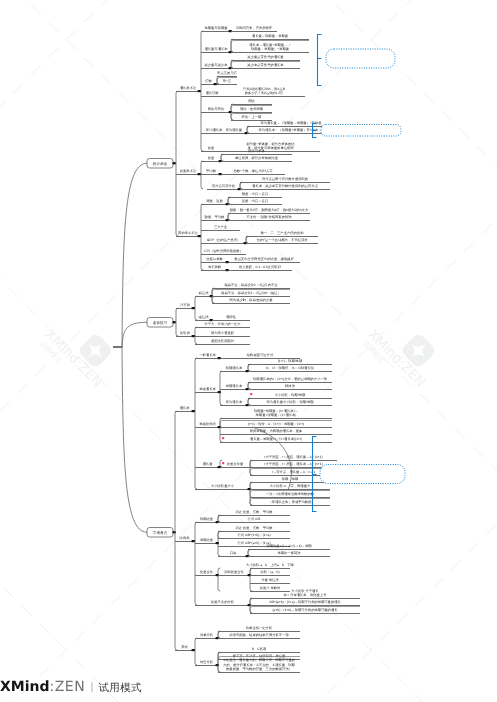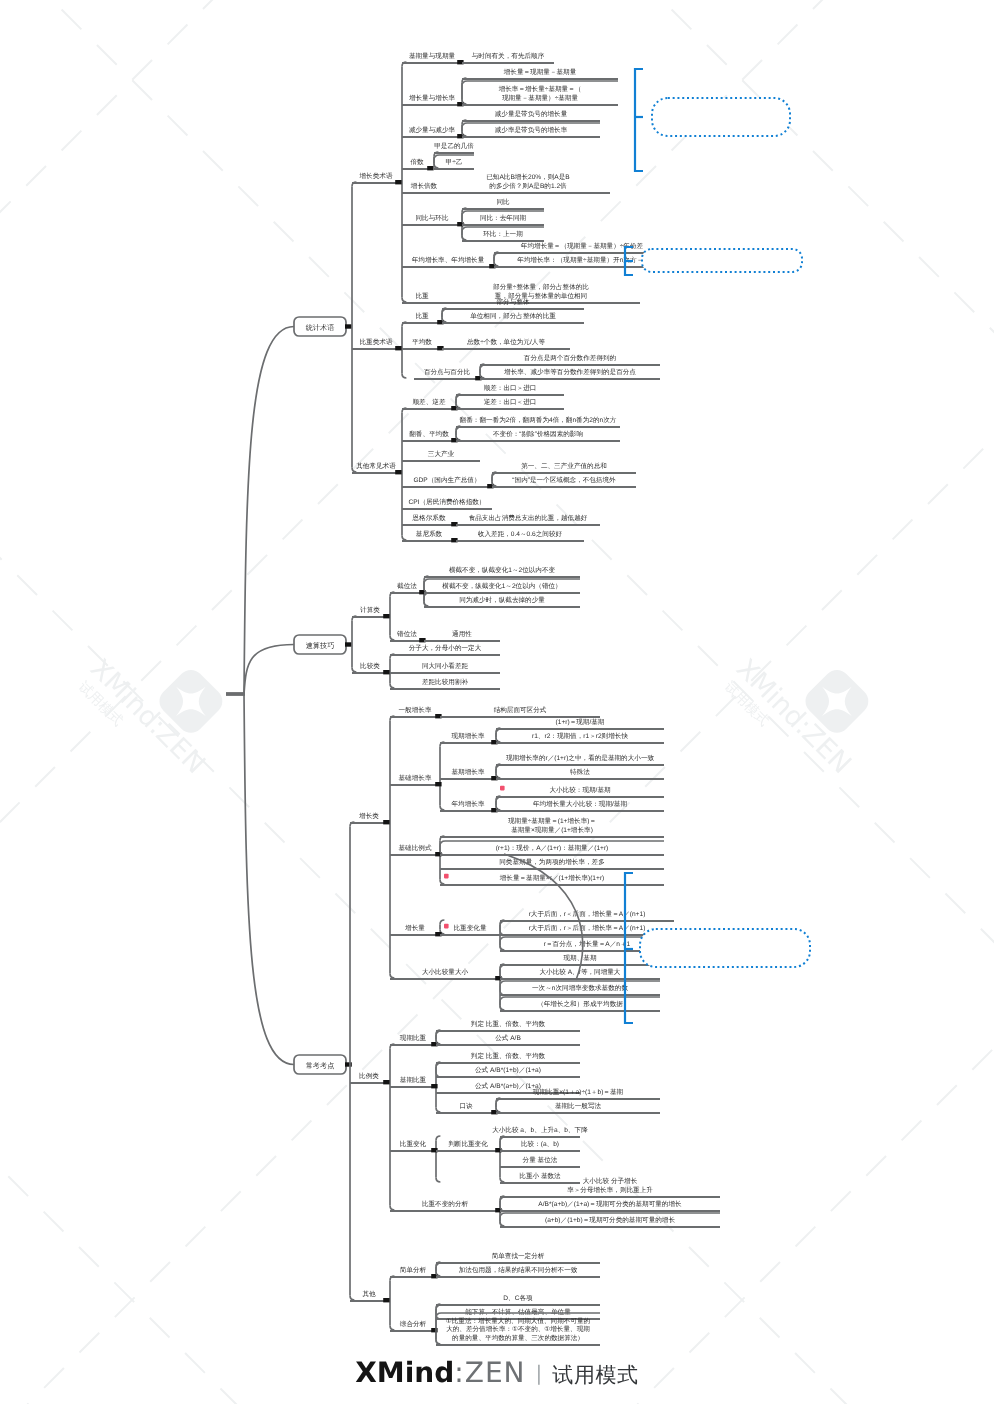--- a/index.html
+++ b/index.html
@@ -3,21 +3,21 @@
 <meta charset="utf-8">
 <title>XMind ZEN</title>
 <style>
   html,body{margin:0;padding:0;background:#ffffff;}
   body{width:497px;height:702px;overflow:hidden;
        font-family:"Liberation Sans","DejaVu Sans",sans-serif;}
   #stage{position:relative;-webkit-font-smoothing:antialiased;text-rendering:geometricPrecision;width:497px;height:702px;overflow:hidden;background:#ffffff;}
   svg{display:block;position:absolute;left:0;top:0;}
   #map text{paint-order:stroke;}
   #stage{filter:none;}
-  #brand{position:absolute;left:0;right:0;top:679px;text-align:center;
+  #brand{position:absolute;left:0;right:0;top:679px;
          white-space:nowrap;line-height:16px;}
   #brand .b1{font-family:"DejaVu Sans",sans-serif;font-weight:bold;font-size:14px;color:#151515;}
   #brand .b2{font-family:"DejaVu Sans",sans-serif;font-size:14px;color:#6e7174;letter-spacing:.5px;}
   #brand .bar{font-family:"DejaVu Sans",sans-serif;font-size:10px;color:#a6abae;margin:0 5px;position:relative;top:-1px;}
   #brand .b3{font-family:"DejaVu Sans",sans-serif;font-size:10.5px;color:#333639;letter-spacing:.3px;}
 </style>
 </head>
 <body>
 
 <div id="stage">

